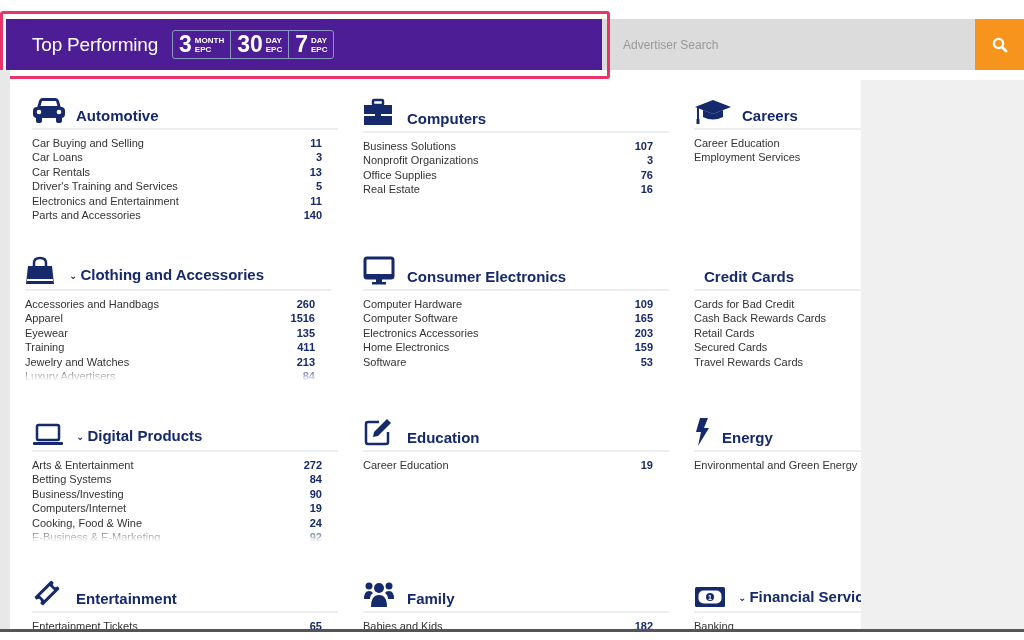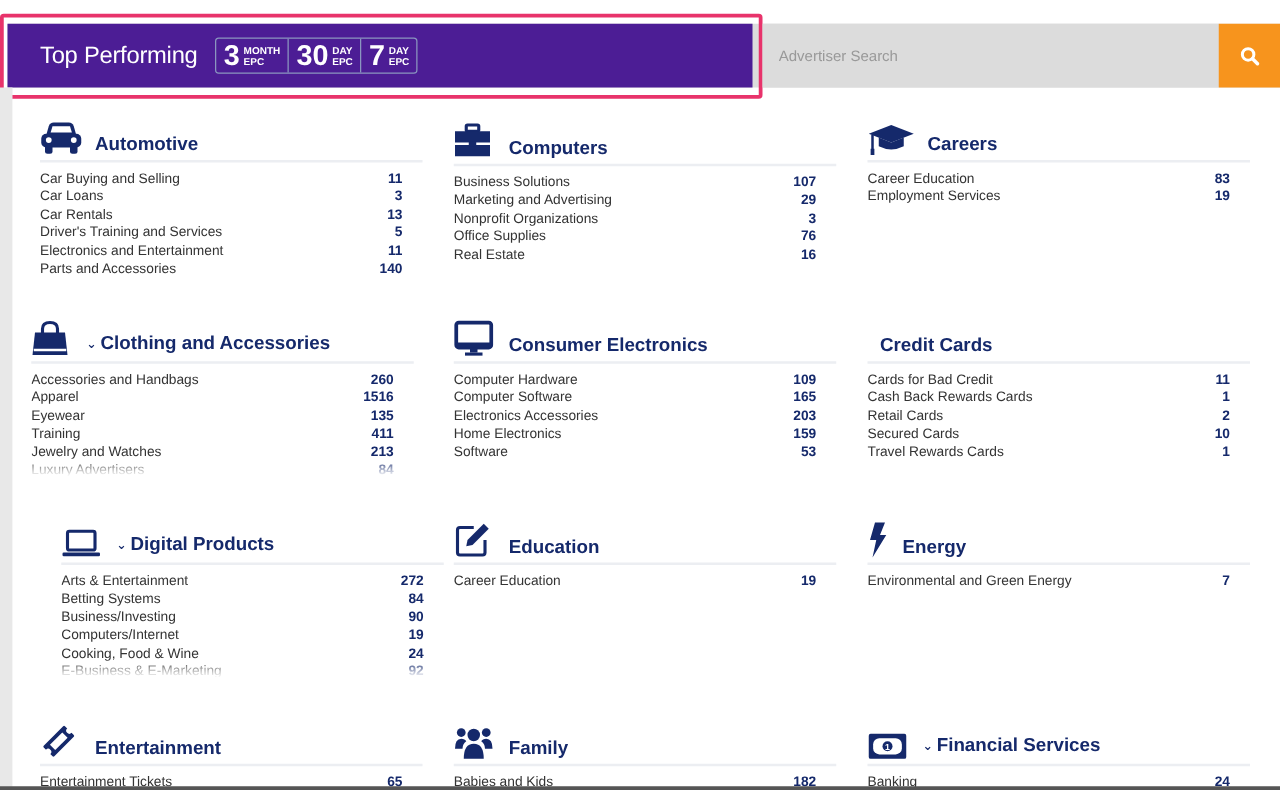--- a/index.html
+++ b/index.html
@@ -16,21 +16,21 @@
     .epc-btn { display: flex; align-items: center; padding: 0 6px; color: #fff; cursor: pointer; border-right: 1px solid #8a96c0; }
     .epc-btn:last-child { border-right: none; }
     .epc-num { font-size: 23px; font-weight: bold; line-height: 1; margin-right: 3px; }
     .epc-sub { display: flex; flex-direction: column; font-size: 8px; font-weight: bold; line-height: 9px; }
 
     .search-input { position: absolute; left: 610px; top: 19px; width: 365px; height: 51px; background: #dcdcdc; border: none; padding-left: 13px; font-size: 12px; color: #888; font-family: "Liberation Sans", sans-serif; outline: none; }
     .search-input::placeholder { color: #999; }
     .search-btn { position: absolute; left: 975px; top: 19px; width: 49px; height: 51px; background: #f7941d; display: flex; align-items: center; justify-content: center; cursor: pointer; }
 
     
-    .content { position: absolute; left: 10px; top: 80px; width: 1014px; height: 552px; background: #fff; overflow: hidden; }
+    .content { position: absolute; left: 10px; top: 80px; width: 851px; height: 552px; background: #fff; overflow: hidden; }
     .left-gutter { position: absolute; left: 0; top: 70px; width: 10px; height: 562px; background: #e8e8e8; }
     .bottom-line { position: absolute; left: 0; top: 629px; width: 1024px; height: 3px; background: #555; }
     .bottom-strip { position: absolute; left: 0; top: 632px; width: 1024px; height: 8px; background: #fff; }
 
     .category { position: absolute; width: 306px; }
     .cat-header { display: flex; align-items: flex-end; height: 40px; padding-bottom: 3px; border-bottom: 2px solid #eceef2; cursor: pointer; }
     .cat-icon { width: 34px; height: 32px; display: flex; align-items: flex-end; justify-content: flex-start; margin-right: 10px; }
     .cat-icon svg { display: block; }
     .cat-title { color: #15296b; font-size: 15px; font-weight: bold; line-height: 18px; white-space: nowrap; }
     .chev { font-size: 10px; margin-right: 3px; position: relative; top: -1px; }
@@ -138,24 +138,20 @@
           </svg>
       </span>
       <span class="cat-title">Computers</span>
     </div>
     <ul class="cat-list">
       <li>
           <span>Business Solutions</span>
           <span class="cnt">107</span>
         </li>
       <li>
-          <span>Marketing and Advertising</span>
-          <span class="cnt">29</span>
-        </li>
-      <li>
           <span>Nonprofit Organizations</span>
           <span class="cnt">3</span>
         </li>
       <li>
           <span>Office Supplies</span>
           <span class="cnt">76</span>
         </li>
       <li>
           <span>Real Estate</span>
           <span class="cnt">16</span>
@@ -284,21 +280,21 @@
           <span>Secured Cards</span>
           <span class="cnt">10</span>
         </li>
       <li>
           <span>Travel Rewards Cards</span>
           <span class="cnt">1</span>
         </li>
     </ul>
   </div>
 
-  <div class="category" style="left:22px; top:332px;margin-left:17px;">
+  <div class="category" style="left:22px; top:332px;">
     <div class="cat-header">
       <span class="cat-icon">
         <svg width="32" height="24" viewBox="0 0 32 24">
             <rect x="5" y="2" width="22" height="15" rx="1.5" fill="none" stroke="#15296b" stroke-width="2.5"></rect>
             <rect x="1" y="19" width="30" height="3" rx="1" fill="#15296b"></rect>
           </svg>
       </span>
       <span class="cat-title"><span class="chev">⌄</span><span>Digital Products</span></span>
     </div>
     <ul class="cat-list fade">

